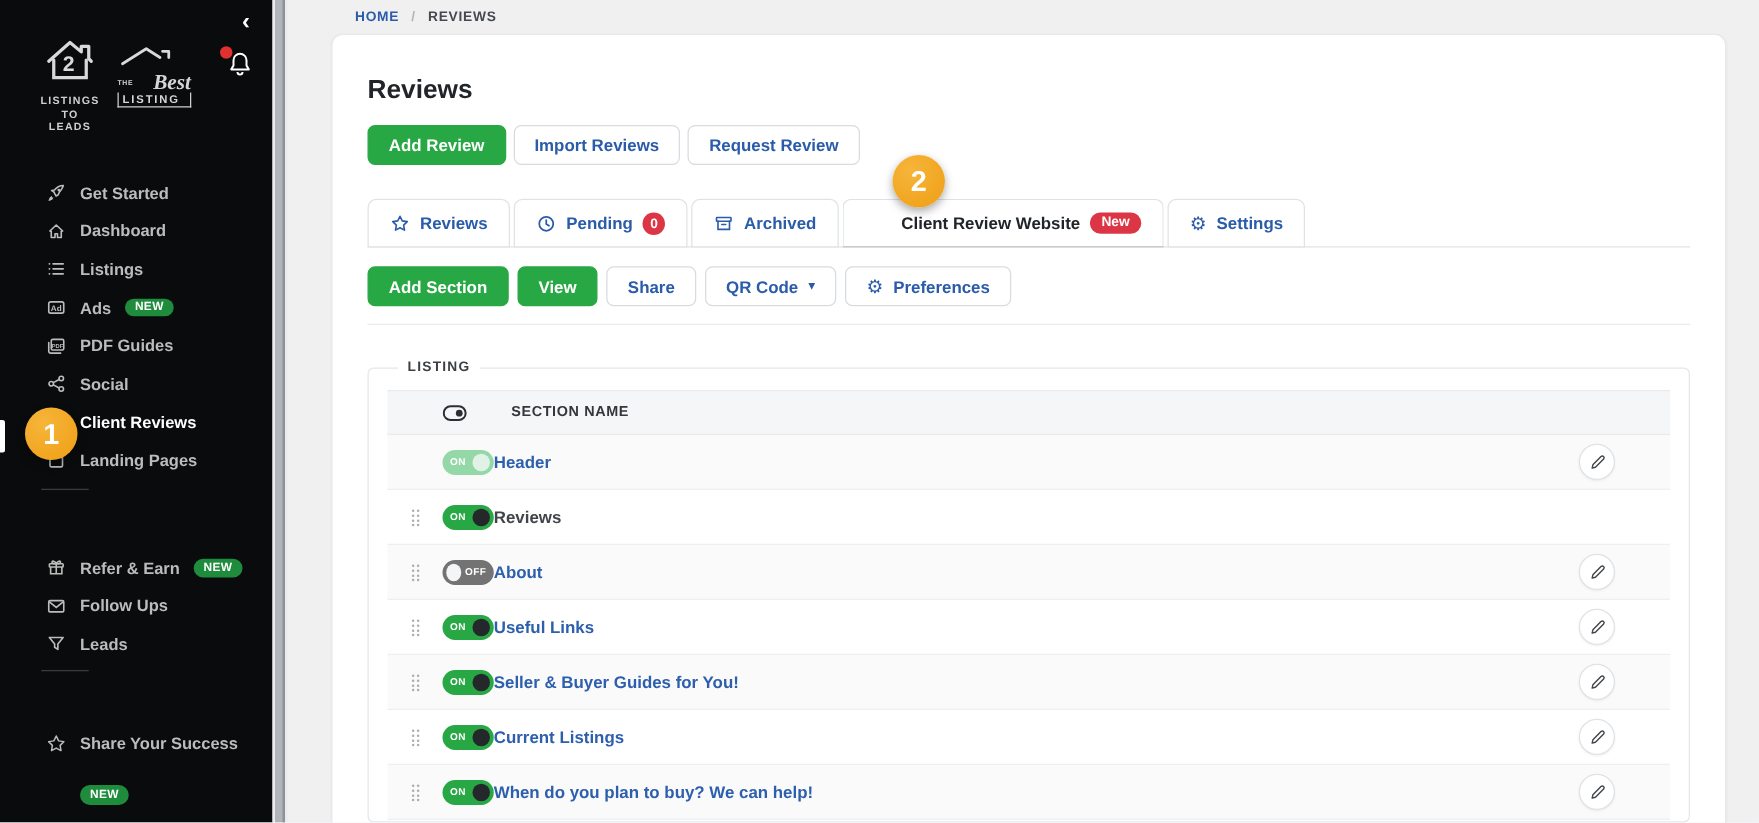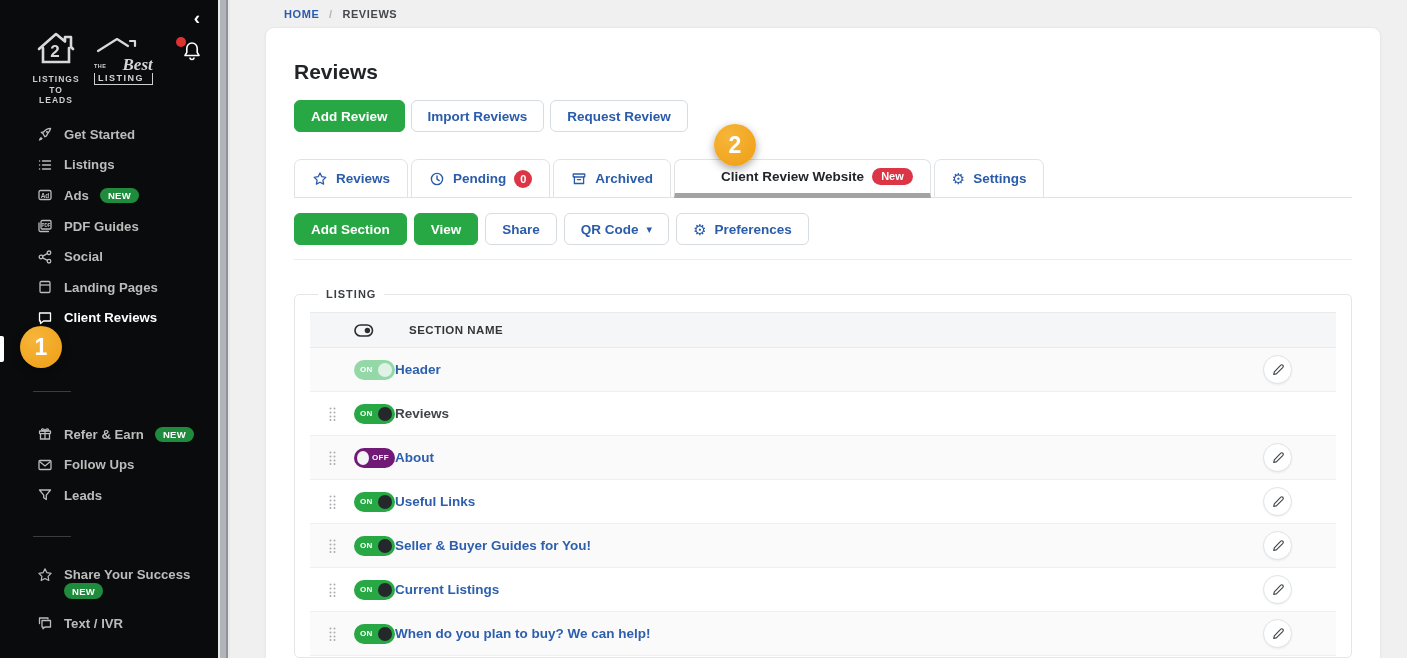--- a/index.html
+++ b/index.html
@@ -17,32 +17,32 @@
   .logo2 { color:#d6d6d6; margin-top:7px; }
   .logo2 .l2line { display:flex; align-items:flex-end; gap:16px; }
   .logo2 .the { font-size:5.5px; font-weight:bold; letter-spacing:.5px; padding-bottom:3px; }
   .logo2 .best { font-family:"Liberation Serif","DejaVu Serif",serif; font-style:italic;
     font-size:17px; font-weight:bold; line-height:.9; }
   .logo2 .listing { font-size:9px; font-weight:bold; letter-spacing:1.5px;
     border:1px solid #cfcfcf; border-top:none; padding:0 3px 1px 3px; margin-top:1px; }
   .bell { position:absolute; top:40px; right:16px; width:20px; height:22px; cursor:pointer; }
   .bell .dot { position:absolute; left:-6px; top:-3px; width:10px; height:10px;
     border-radius:50%; background:#e03131; }
-  .snav { position:absolute; left:0; width:218px; }
+  .snav { position:absolute; left:0; width:218px;margin-top:20px; }
   .snav .item { display:flex; align-items:center; height:30.6px; padding-left:36px; gap:11px;
     color:#bcbcbc; font-size:13.2px; font-weight:bold; cursor:pointer; white-space:nowrap; }
   .snav .item.active { color:#ffffff; }
   .snav .ic { width:17px; display:inline-flex; justify-content:center; color:#bcbcbc; flex:none; }
   .snav .item.active .ic { color:#fff; }
   .badge-new { background:#1f8b3c; color:#fff; font-size:9.5px; font-weight:bold;
     border-radius:9px; padding:2.5px 8px; letter-spacing:.3px; line-height:1; }
   .sdiv { position:absolute; left:33px; width:38px; border-top:1px solid #3c3c3c; }
   .active-bar { position:absolute; left:0; top:336px; width:4px; height:26px;
     background:#fff; border-radius:0 2px 2px 0; }
-  .nav3 .stack { display:flex; flex-direction:column; gap:0; }
+  .nav3 .stack { display:flex; flex-direction:column; gap:24px; }
   .nav3 .item.tall { height:auto; align-items:flex-start; padding-top:3px; }
 
   
   .scrollstrip { position:absolute; left:218px; top:0; width:12px; height:658px; background:#e9eaec; }
   .scrollstrip .thumb { position:absolute; left:2px; top:0; width:8px; height:658px;
     background:#b1b4b8; border-right:2px solid #8f9296; }
 
   
   .main { position:absolute; left:230px; top:0; width:1177px; height:658px; }
   .breadcrumb { padding:8px 0 0 22px; font-size:11px; font-weight:bold; letter-spacing:.6px; }
@@ -61,21 +61,21 @@
   .btn.green { background:#28a745; border:1px solid #28a745; color:#fff; }
   .btn.outline { background:#fff; border:1px solid #d7dce1; color:#2a5caa; }
   .btn .caret { font-size:11px; line-height:1; }
   .btn .gear { font-size:15px; line-height:1; }
 
   .tabs { display:flex; margin-top:27px; border-bottom:1px solid #dfe3e6; height:39px; }
   .tab { display:inline-flex; align-items:center; gap:8px; padding:0 17px; margin-right:3px;
     border:1px solid #dfe3e6; border-radius:7px 7px 0 0; background:#fff; margin-bottom:-1px;
     color:#2a5caa; font-size:13.5px; font-weight:bold; cursor:pointer; position:relative; }
   .tab .tic { display:inline-flex; color:#2a5caa; }
-  .tab.active { color:#212529; border-bottom:5px solid #a3a3a3; z-index:2;padding-left:46px; }
+  .tab.active { color:#212529; border-bottom:1px solid #a3a3a3; z-index:2;padding-left:46px; }
   .badge-red-round { background:#dc3545; color:#fff; width:18px; height:18px; border-radius:50%;
     font-size:11px; font-weight:bold; display:inline-flex; align-items:center; justify-content:center; }
   .badge-red-pill { background:#dc3545; color:#fff; border-radius:10px; padding:3px 9px;
     font-size:11px; font-weight:bold; line-height:1; }
 
   .toolbar { display:flex; gap:7px; margin-top:15px; }
   hr.divider { border:none; border-top:1px solid #ececee; margin-top:14px; }
 
   fieldset.sections { margin-top:28px; border:1px solid #e4e6e8; border-radius:5px;
     padding:4px 15px 20px; height:370px; }
@@ -89,21 +89,21 @@
     border-bottom:1px solid #eeeff1; }
   .trow:nth-child(odd) { background:#fafafb; }
   .drag { width:16px; display:inline-flex; justify-content:center; color:#a9adb1; cursor:grab; flex:none; }
   .drag.empty { cursor:default; }
   .sw { width:41px; height:20px; border-radius:10px; margin-left:14px; flex:none;
     display:flex; align-items:center; justify-content:space-between; padding:0 3px; cursor:pointer; }
   .sw .swlbl { font-style:normal; color:#fff; font-size:8px; font-weight:bold; letter-spacing:.3px; padding:0 3px; }
   .sw .knob { width:14px; height:14px; border-radius:50%; }
   .sw.on { background:#28a745; } .sw.on .knob { background:#24282b; }
   .sw.on.muted { background:#95d8a8; } .sw.on.muted .knob { background:#e0f2e6; }
-  .sw.off { background:#701a75; flex-direction:row-reverse; } .sw.off .knob { background:#f4f5f6; }
+  .sw.off { background:#737373; flex-direction:row-reverse; } .sw.off .knob { background:#f4f5f6; }
   .sname { margin-left:0; font-size:13.5px; font-weight:bold; text-decoration:none; flex:1; }
   .sname.link { color:#2d5fad; cursor:pointer; }
   .sname.plain { color:#41454a; cursor:default; }
   .editbtn { width:29px; height:29px; border-radius:50%; background:#fff; border:1px solid #dfe3e6;
     display:inline-flex; align-items:center; justify-content:center; cursor:pointer;
     box-shadow:0 1px 2px rgba(0,0,0,.06); margin-right:30px; }
   .editbtn.hidden { visibility:hidden; }
 
   .ann { position:absolute; width:42px; height:42px; border-radius:50%;
     background:radial-gradient(circle at 35% 30%, #f6b53a, #ef9e14); color:#fff;
@@ -159,20 +159,28 @@
               <path d="M13.6 2.4c-2.9.1-5.2 1.3-7 3.6L4.3 6.4l1.7 1 .9 1.7 1 1.7 1.6-.9 1.1-2.3c1.3-1.7 2.6-3 3-5.2z" fill="none" stroke="currentColor" stroke-width="1.3" stroke-linejoin="round"></path>
               <circle cx="10" cy="6" r="1.1" fill="currentColor"></circle>
               <path d="M4.6 11.4c-1 .3-1.7 1.3-2 2.6 1.3-.3 2.3-1 2.6-2" fill="none" stroke="currentColor" stroke-width="1.2"></path>
             </svg>
         </span>
         <span class="lbl">Get Started</span>
       </div>
       <div class="item">
         <span class="ic">
           <svg width="16" height="16" viewBox="0 0 16 16">
+              <path d="M2.5 8.2 8 3l5.5 5.2M4 7.5V13h3v-3h2v3h3V7.5" fill="none" stroke="currentColor" stroke-width="1.3" stroke-linejoin="round"></path>
+            </svg>
+        </span>
+        <span class="lbl">Dashboard</span>
+      </div>
+      <div class="item">
+        <span class="ic">
+          <svg width="16" height="16" viewBox="0 0 16 16">
               <g stroke="currentColor" stroke-width="1.4" stroke-linecap="round">
                 <line x1="5.5" y1="4" x2="13.5" y2="4"></line>
                 <line x1="5.5" y1="8" x2="13.5" y2="8"></line>
                 <line x1="5.5" y1="12" x2="13.5" y2="12"></line>
                 <line x1="2.5" y1="4" x2="2.6" y2="4"></line>
                 <line x1="2.5" y1="8" x2="2.6" y2="8"></line>
                 <line x1="2.5" y1="12" x2="2.6" y2="12"></line>
               </g>
             </svg>
         </span>
@@ -205,36 +213,36 @@
                 <circle cx="12" cy="3.8" r="1.8"></circle>
                 <circle cx="4" cy="8" r="1.8"></circle>
                 <circle cx="12" cy="12.2" r="1.8"></circle>
                 <line x1="5.7" y1="7.1" x2="10.3" y2="4.6"></line>
                 <line x1="5.7" y1="8.9" x2="10.3" y2="11.4"></line>
               </g>
             </svg>
         </span>
         <span class="lbl">Social</span>
       </div>
+      <div class="item active">
+        <span class="ic">
+          <svg width="16" height="16" viewBox="0 0 16 16">
+              <path d="M2.5 3h11v8h-7l-3 2.5V11h-1z" fill="none" stroke="currentColor" stroke-width="1.3" stroke-linejoin="round"></path>
+            </svg>
+        </span>
+        <span class="lbl">Client Reviews</span>
+      </div>
       <div class="item">
         <span class="ic">
           <svg width="16" height="16" viewBox="0 0 16 16">
               <rect x="3" y="2.5" width="10" height="11" rx="1.2" fill="none" stroke="currentColor" stroke-width="1.3"></rect>
               <line x1="3" y1="6" x2="13" y2="6" stroke="currentColor" stroke-width="1.3"></line>
             </svg>
         </span>
         <span class="lbl">Landing Pages</span>
-      </div>
-      <div class="item active">
-        <span class="ic">
-          <svg width="16" height="16" viewBox="0 0 16 16">
-              <path d="M2.5 3h11v8h-7l-3 2.5V11h-1z" fill="none" stroke="currentColor" stroke-width="1.3" stroke-linejoin="round"></path>
-            </svg>
-        </span>
-        <span class="lbl">Client Reviews</span>
       </div>
     </nav>
 
     <div class="sdiv" style="top:391px;"></div>
 
     <nav class="snav nav2" style="top:419px;">
       <div class="item">
         <span class="ic">
           <svg width="16" height="16" viewBox="0 0 16 16">
               <g fill="none" stroke="currentColor" stroke-width="1.3">

